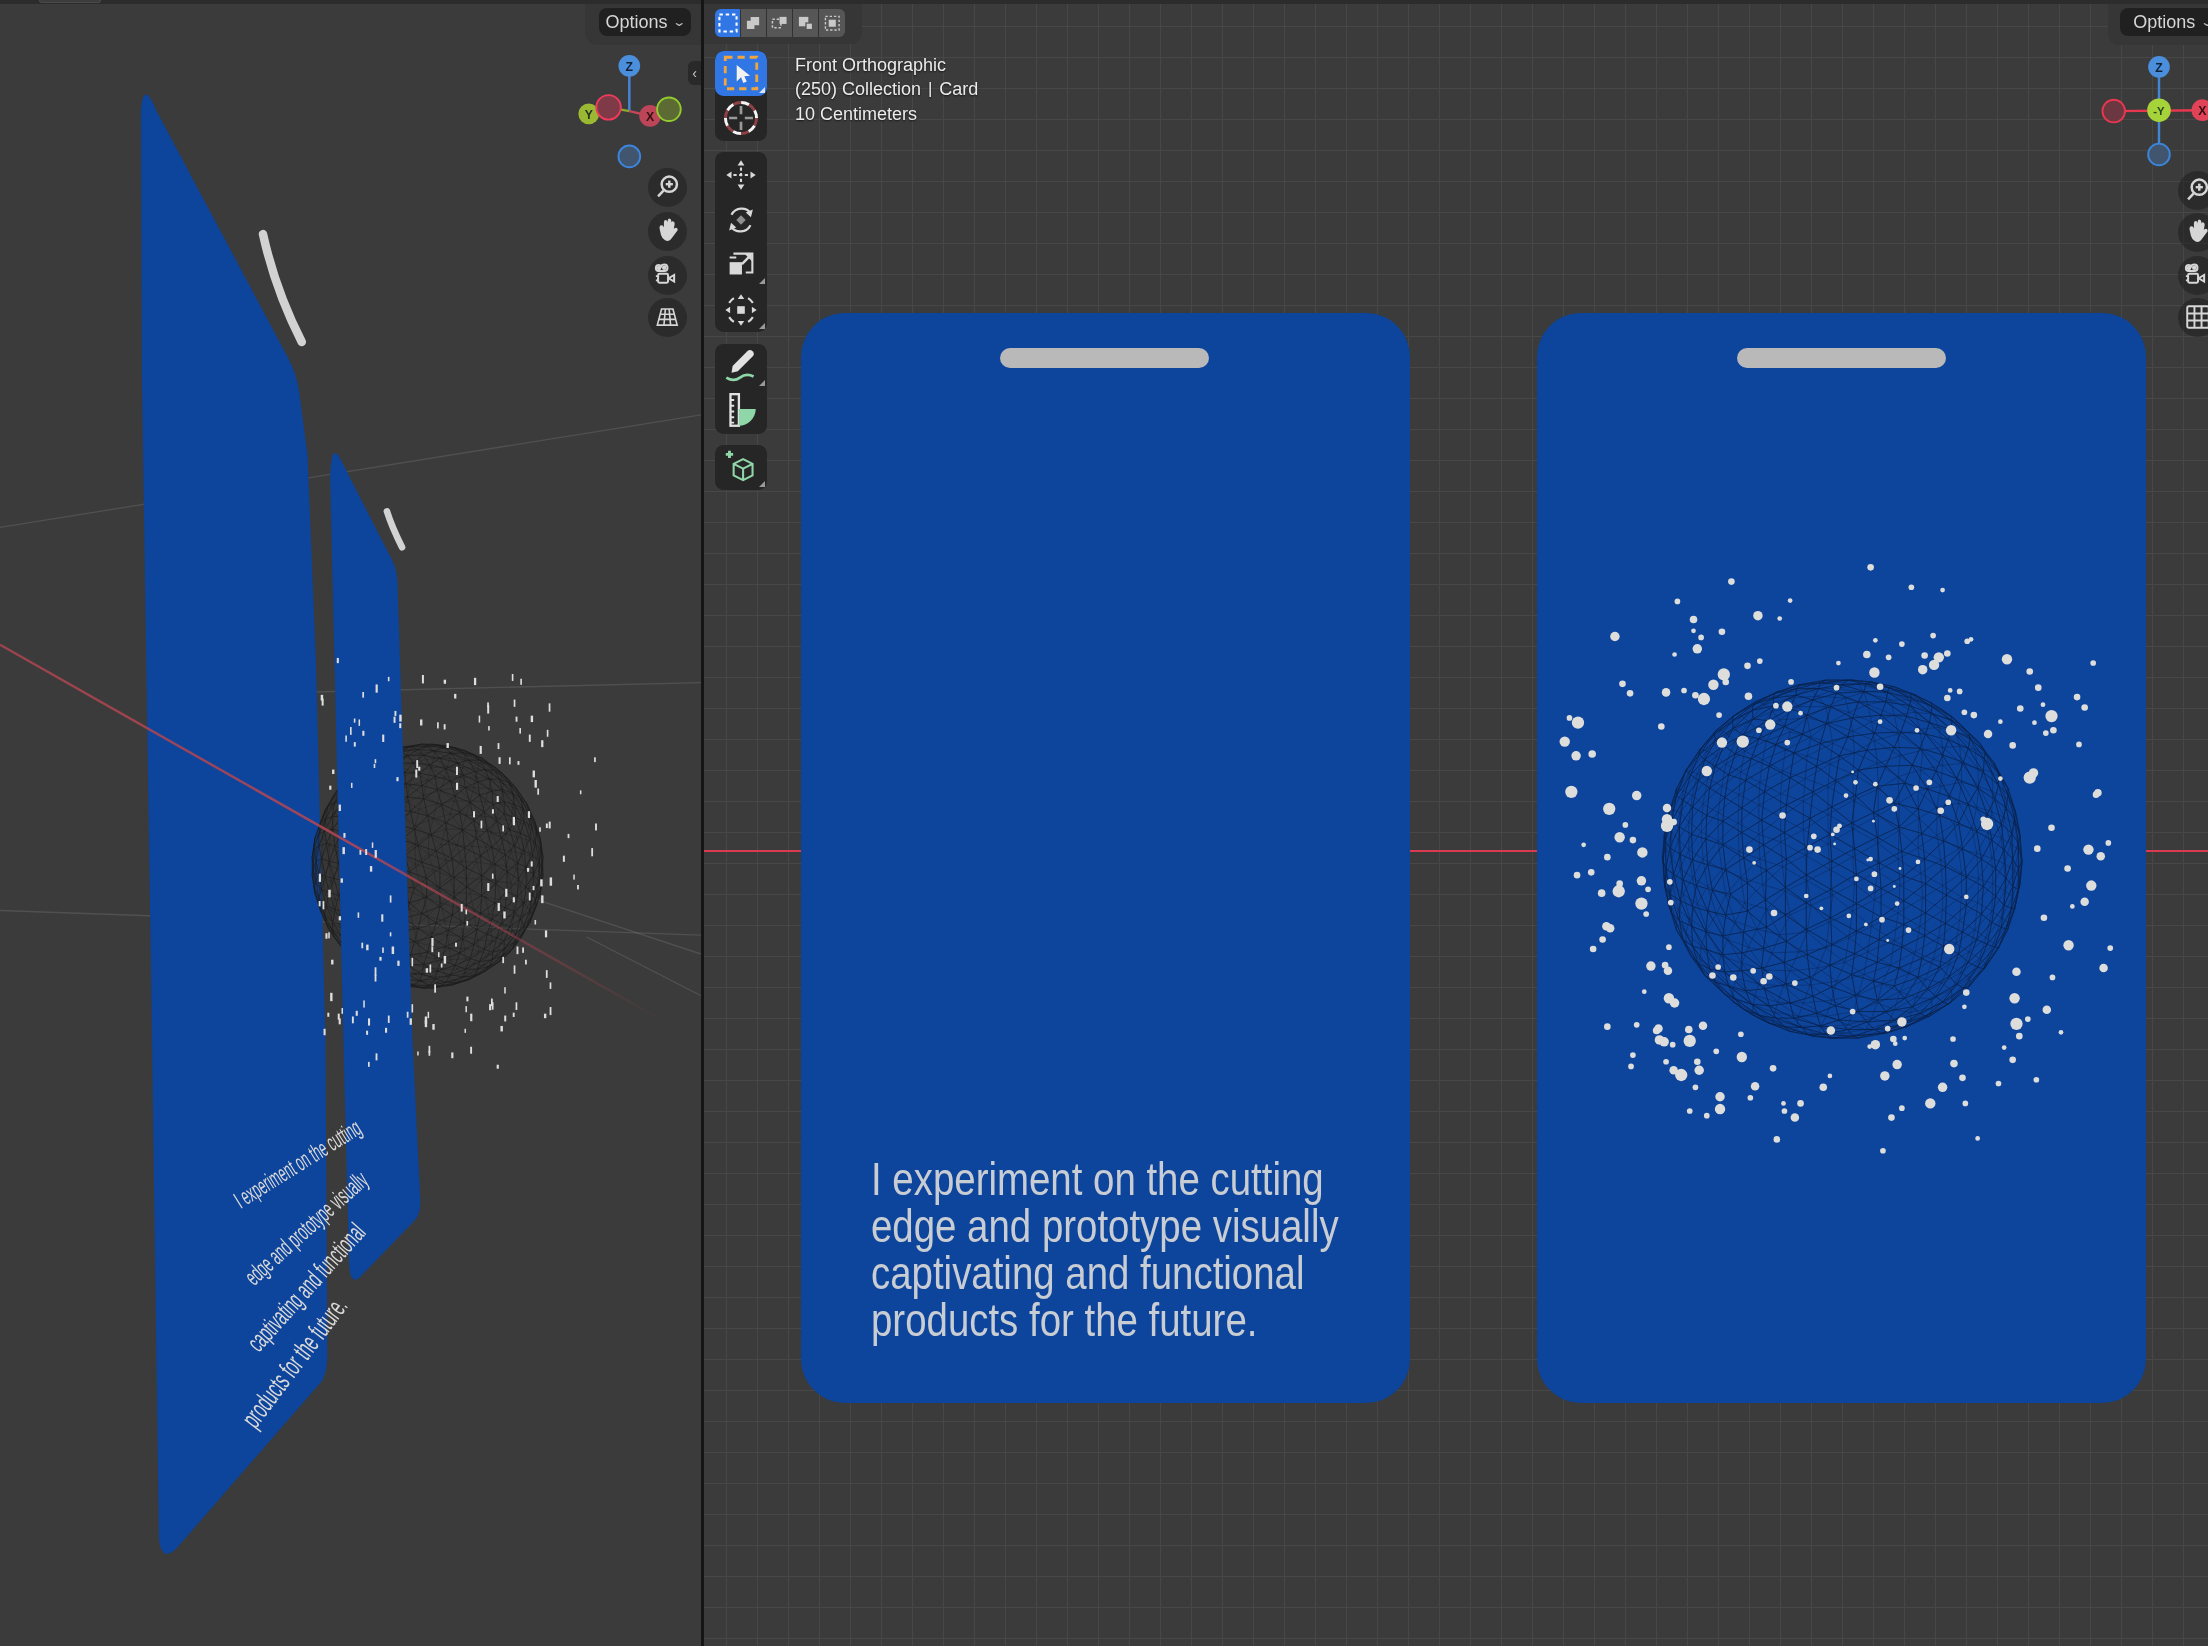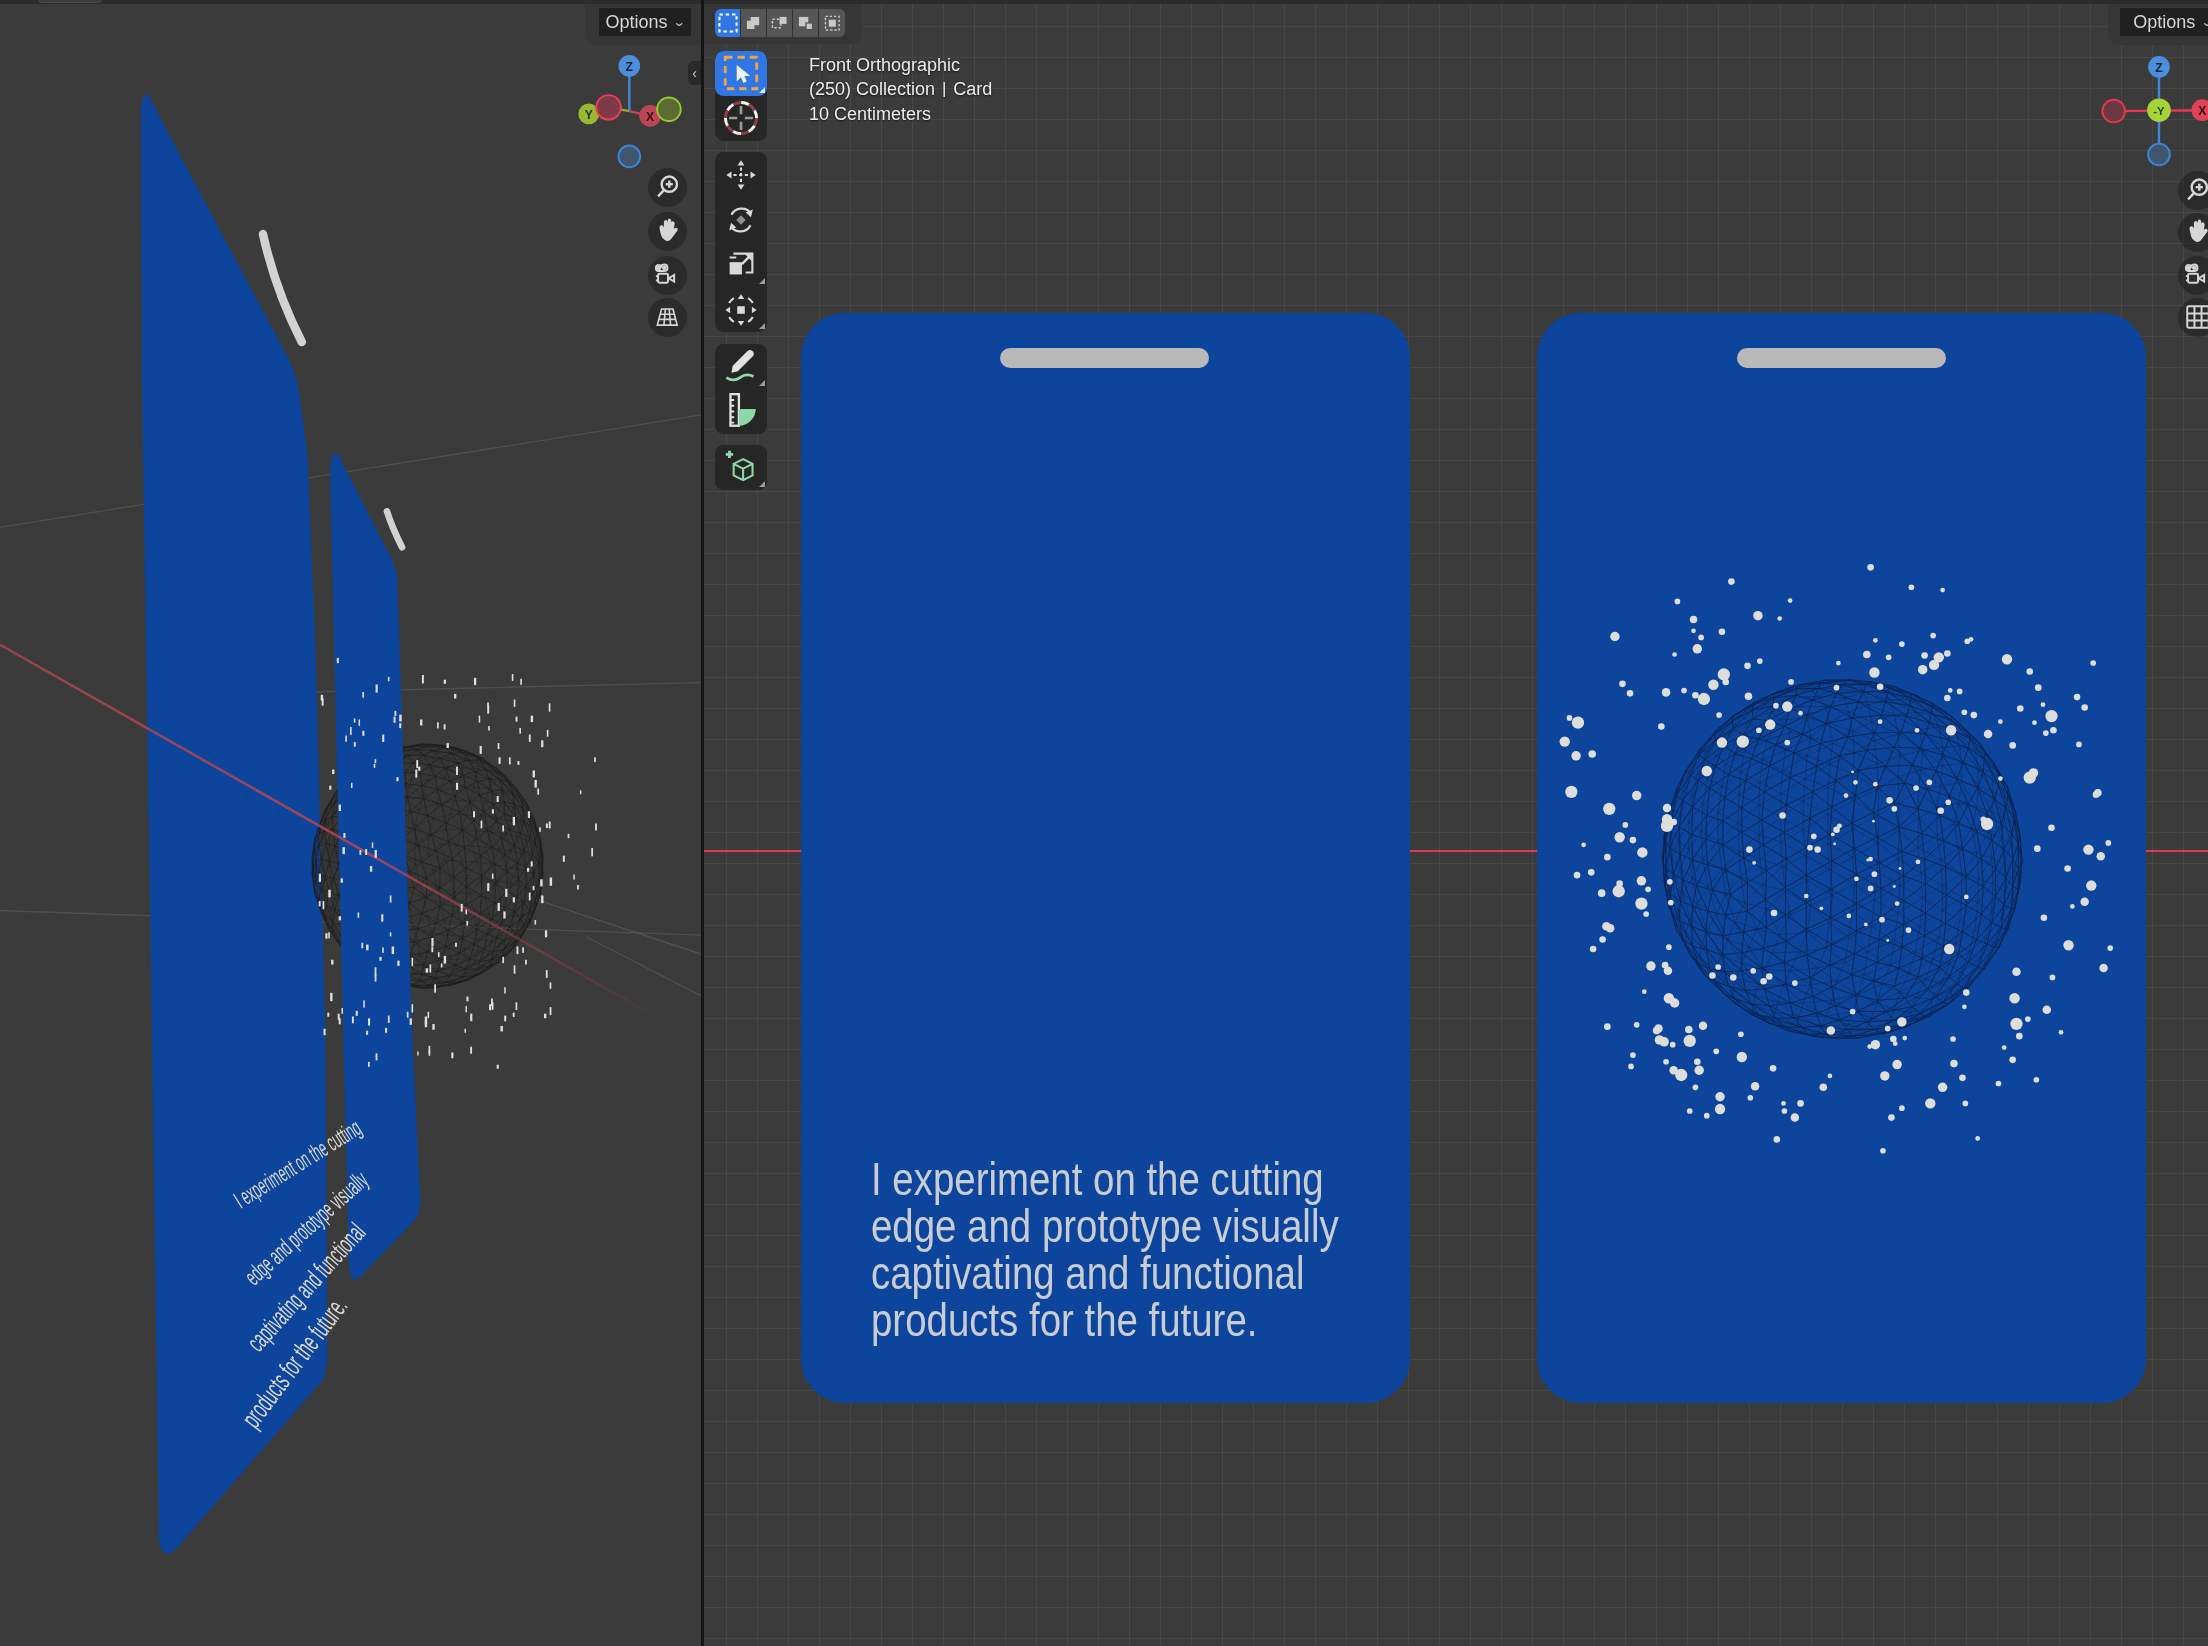--- a/index.html
+++ b/index.html
@@ -7,21 +7,21 @@
     font-family:"Liberation Sans", sans-serif; }
   .abs { position:absolute; }
   #topstrip { left:0; top:0; width:2209px; height:3.8px; background:#2c2c2c; }
   #topfrag { left:39px; top:0; width:62px; height:2.8px; background:#3c3c3c; border:0.9px solid #4a4a4a; border-top:none; border-radius:0 0 3.8px 3.8px; }
   #divider { left:701px; top:0; width:2.8px; height:1647px; background:#151515; }
 
   
   #lv { left:0; top:3.8px; width:701px; height:1643px; overflow:hidden; }
   #lv svg.scene { position:absolute; left:0; top:-3.8px; }
   #lhdrtab { left:585px; top:-3.8px; width:116px; height:45px; background:#363636; border-radius:0 0 0 13.2px; }
-  .optbtn { background:#202020; border-radius:0; color:#d6d6d6; font-size:18px;
+  .optbtn { background:#202020; border-radius:8px; color:#d6d6d6; font-size:18px;
      display:flex; align-items:center; justify-content:center; }
   #lopt { left:599px; top:4.7px; width:92px; height:28px; }
   .chev { font-size:12.3px; margin-left:6.6px; color:#c0c0c0; transform:scaleX(1.4); display:inline-block;}
   #ltab { left:688px; top:57px; width:13.2px; height:24.6px; background:rgba(28,28,28,0.55); border-radius:5.7px 0 0 5.7px; color:#c8c8c8; font-size:14px; display:flex; align-items:center; justify-content:center; }
   .navbtn { width:39px; height:39px; border-radius:50%; background:rgba(28,28,28,0.5); display:flex; align-items:center; justify-content:center; }
   
   .pline { position:absolute; color:#d9d9d9; white-space:nowrap; transform-origin:0 100%; font-weight:400; }
 
   
   #rv { left:704px; top:3.8px; width:1505px; height:1643px; overflow:hidden;
@@ -36,21 +36,21 @@
   .mbtn:last-child { border-right:none; }
   .mbtn.act { background:#3076e4; }
   #redline { left:0; top:846px; width:1505px; height:1.9px; background:#da3a50; }
   .card { position:absolute; top:309px; width:609px; height:1090px; background:#0d449c; border-radius:44px; }
   #card1 { left:97px; }
   #card2 { left:833px; }
   .pill { position:absolute; top:344px; width:209px; height:20px; border-radius:10px; background:#b9b9b9; }
   #pill1 { left:296px; }
   #pill2 { left:1033px; }
   #cardtext { left:167px; top:1152px; color:#c8ccd3; font-size:46px; line-height:47px; letter-spacing:0; font-weight:400; transform:scaleX(0.835); transform-origin:0 0; }
-  #infotext { left:105px; top:49px; color:#ececec; font-size:18px; line-height:24px; text-shadow:0 0.9px 1.9px rgba(0,0,0,0.65); }
+  #infotext { left:91px; top:49px; color:#ececec; font-size:18px; line-height:24px; text-shadow:0 0.9px 1.9px rgba(0,0,0,0.65); }
   #infotext .bar { font-size:17px; position:relative; top:-0.9px; padding:0 1.9px; }
   
   #toolbar { left:11.4px; top:47px; width:52px; }
   .tgroup { background:#262626; border-radius:8.5px; margin-bottom:11.4px; overflow:hidden; }
   .tbtn { width:52px; height:45px; display:flex; align-items:center; justify-content:center; position:relative; }
   .tbtn.act { background:#3076e4; border-radius:8.5px; }
   .tri { position:absolute; right:2.8px; bottom:2.8px; width:0; height:0; border-left:6.6px solid transparent; border-bottom:6.6px solid #9a9a9a; }
   .tbtn.act .tri { border-bottom-color:#d9e4f5; }
 </style>
 </head>

